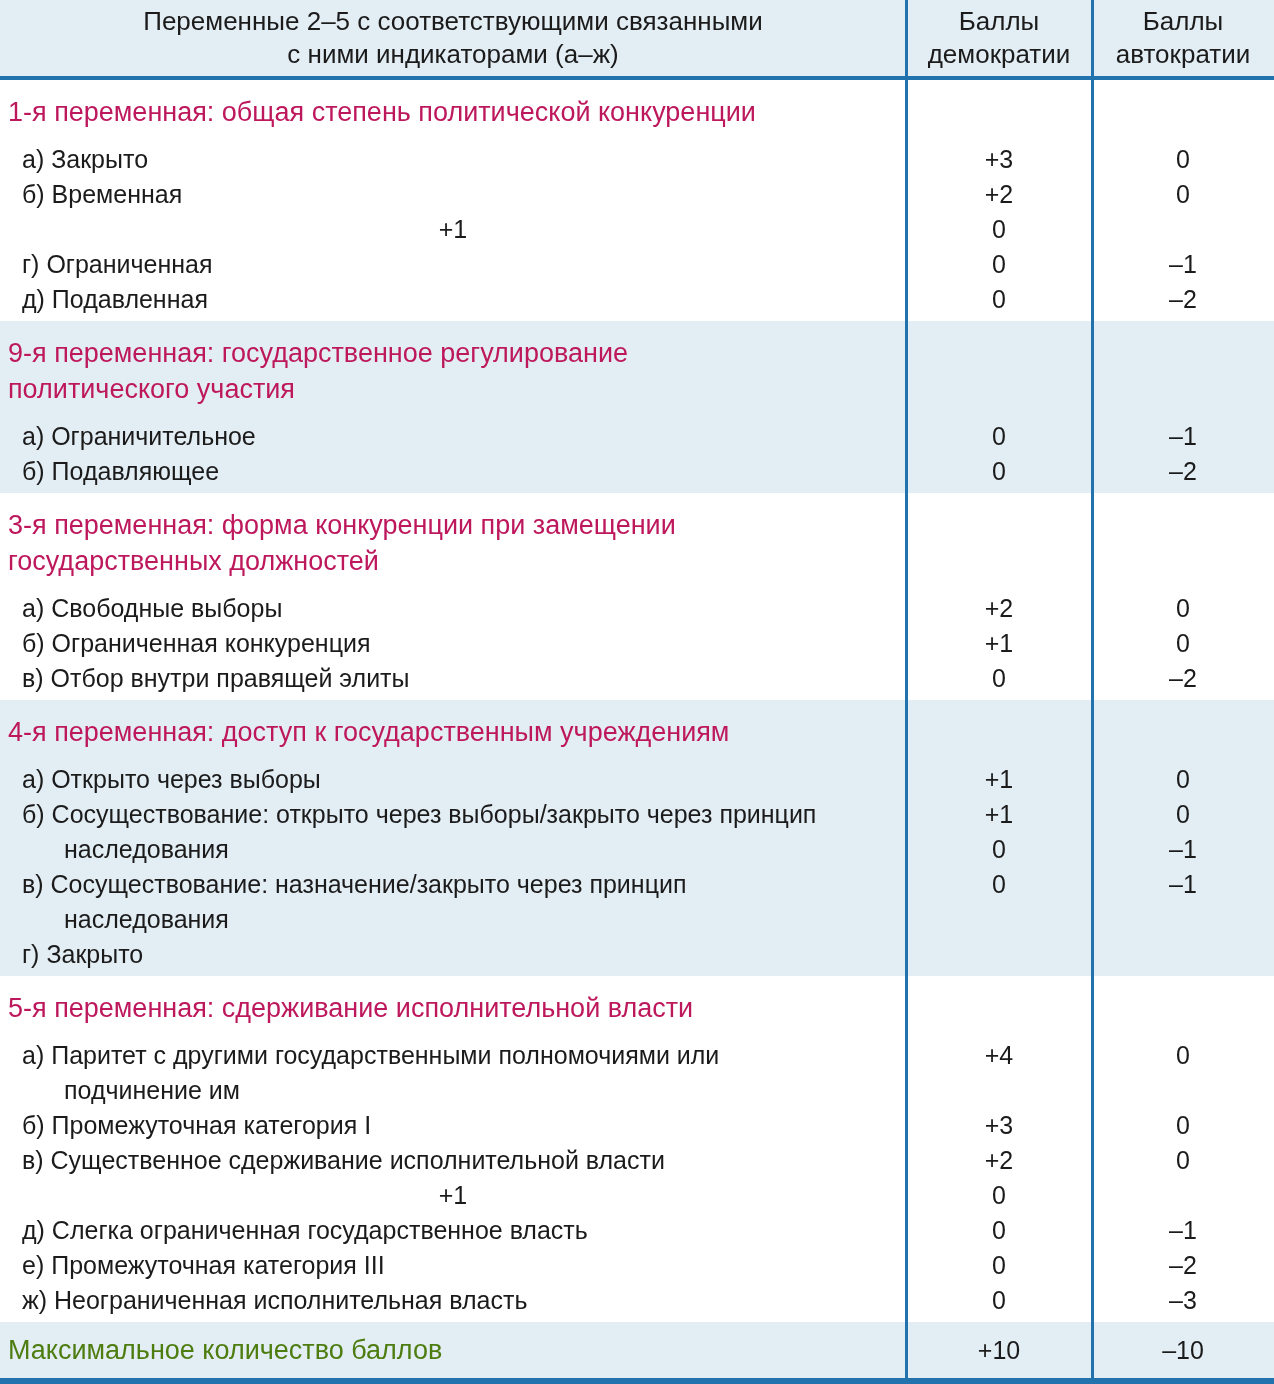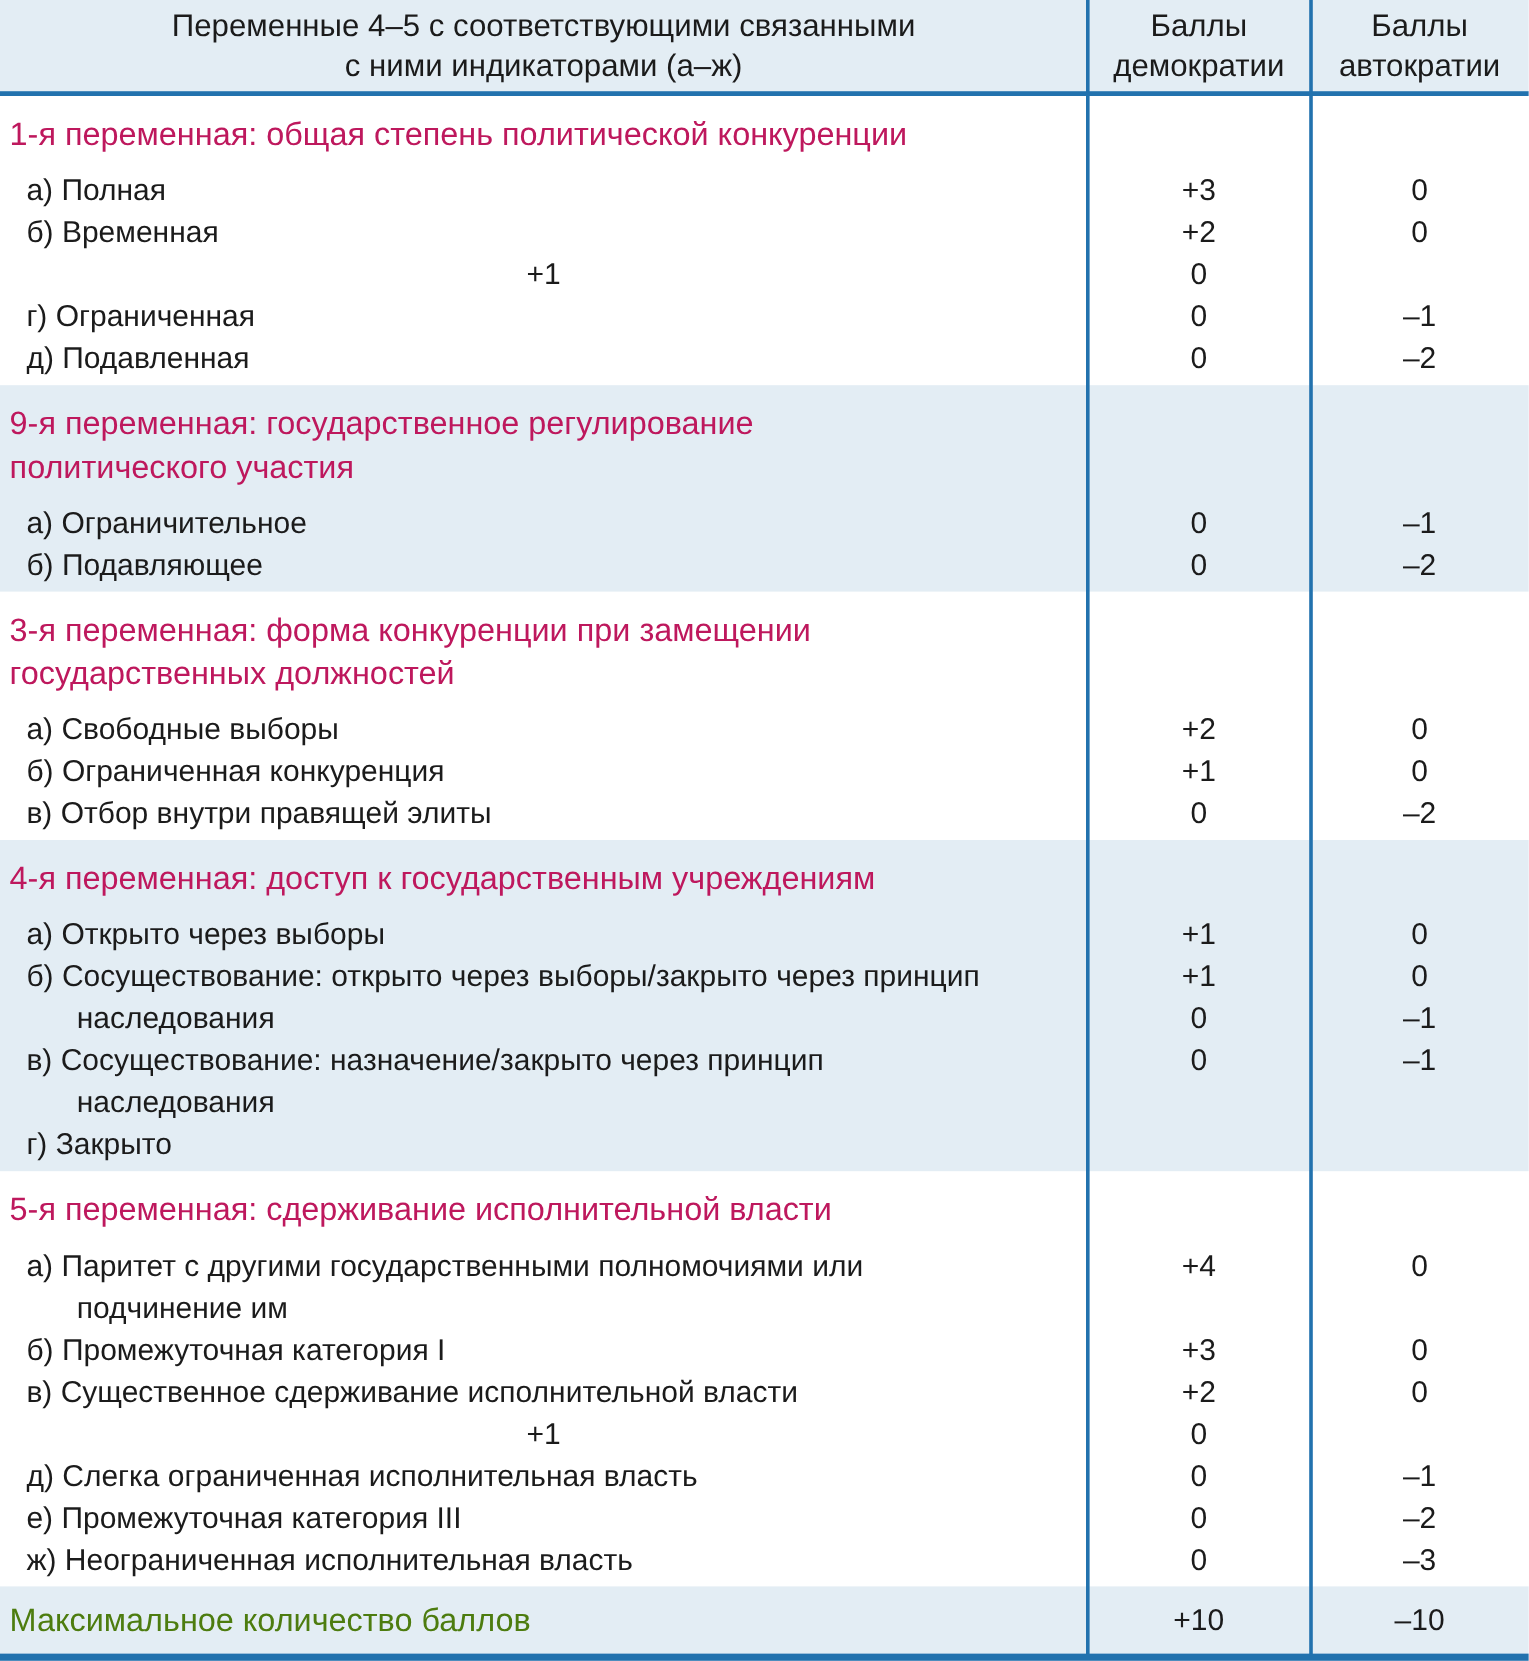--- a/index.html
+++ b/index.html
@@ -50,33 +50,33 @@
   .tfoot .lbl { font-size:27px; color:#4d7c0f; padding-left:8px; }
 </style>
 </head>
 <body>
 
 <div class="table">
   <div class="vline v1"></div>
   <div class="vline v2"></div>
 
   <div class="grid thead tint">
-    <div class="hcell">Переменные 4–5 с соответствующими связанными
+    <div class="hcell">Переменные 2–5 с соответствующими связанными
 с ними индикаторами (а–ж)</div>
     <div class="hcell">Баллы
 демократии</div>
     <div class="hcell">Баллы
 автократии</div>
   </div>
   <div class="rule"></div>
 
   <div class="sec">
     <h2 class="sec-title">1-я переменная: общая степень политической конкуренции</h2>
     <div class="grid row">
-      <div class="cell lbl">а) Полная</div>
+      <div class="cell lbl">а) Закрыто</div>
       <div class="cell val">+3</div>
       <div class="cell val">0</div>
     </div>
     <div class="grid row">
       <div class="cell lbl">б) Временная</div>
       <div class="cell val">+2</div>
       <div class="cell val">0</div>
     </div>
     <div class="grid row">
       <div class="cell val">+1</div>
@@ -183,21 +183,21 @@
     <div class="grid row">
       <div class="cell lbl">в) Существенное сдерживание исполнительной власти</div>
       <div class="cell val">+2</div>
       <div class="cell val">0</div>
     </div>
     <div class="grid row">
       <div class="cell val">+1</div>
       <div class="cell val">0</div>
     </div>
     <div class="grid row">
-      <div class="cell lbl">д) Слегка ограниченная исполнительная власть</div>
+      <div class="cell lbl">д) Слегка ограниченная государственное власть</div>
       <div class="cell val">0</div>
       <div class="cell val">–1</div>
     </div>
     <div class="grid row">
       <div class="cell lbl">е) Промежуточная категория III</div>
       <div class="cell val">0</div>
       <div class="cell val">–2</div>
     </div>
     <div class="grid row">
       <div class="cell lbl">ж) Неограниченная исполнительная власть</div>

